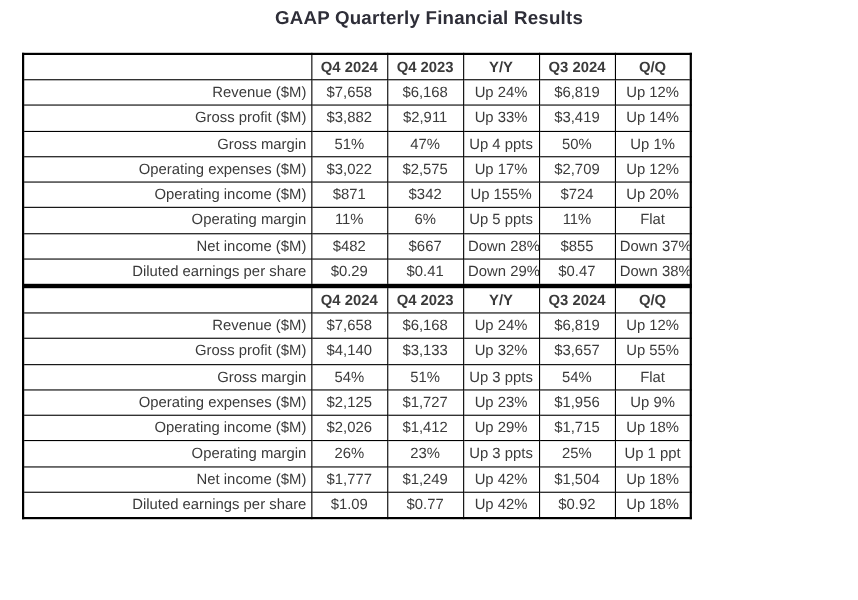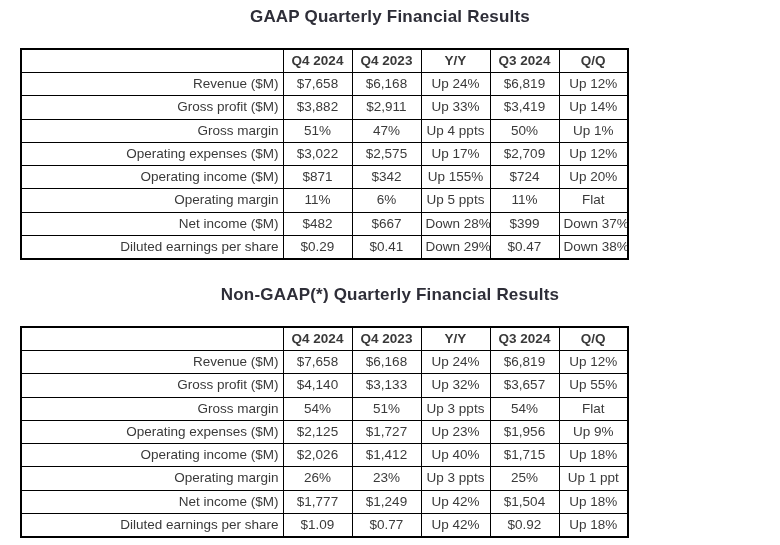--- a/index.html
+++ b/index.html
@@ -136,37 +136,36 @@
             <td>6%</td>
             <td>Up 5 ppts</td>
             <td>11%</td>
             <td>Flat</td>
           </tr>
           <tr>
             <td class="row-label">Net income ($M)</td>
             <td>$482</td>
             <td>$667</td>
             <td>Down 28%</td>
-            <td>$399</td>
+            <td>$855</td>
             <td>Down 37%</td>
           </tr>
           <tr>
             <td class="row-label">Diluted earnings per share</td>
             <td>$0.29</td>
             <td>$0.41</td>
             <td>Down 29%</td>
             <td>$0.47</td>
             <td>Down 38%</td>
           </tr>
         </tbody>
       </table>
   </section>
 
   <section class="section-nongaap">
-    <h2 class="table-title">Non-GAAP(*) Quarterly Financial Results</h2>
     <table class="results">
         <colgroup>
           <col class="label-col">
           <col>
           <col>
           <col>
           <col>
           <col>
         </colgroup>
         <thead>
@@ -209,21 +208,21 @@
             <td>$2,125</td>
             <td>$1,727</td>
             <td>Up 23%</td>
             <td>$1,956</td>
             <td>Up 9%</td>
           </tr>
           <tr>
             <td class="row-label">Operating income ($M)</td>
             <td>$2,026</td>
             <td>$1,412</td>
-            <td>Up 40%</td>
+            <td>Up 29%</td>
             <td>$1,715</td>
             <td>Up 18%</td>
           </tr>
           <tr>
             <td class="row-label">Operating margin</td>
             <td>26%</td>
             <td>23%</td>
             <td>Up 3 ppts</td>
             <td>25%</td>
             <td>Up 1 ppt</td>

